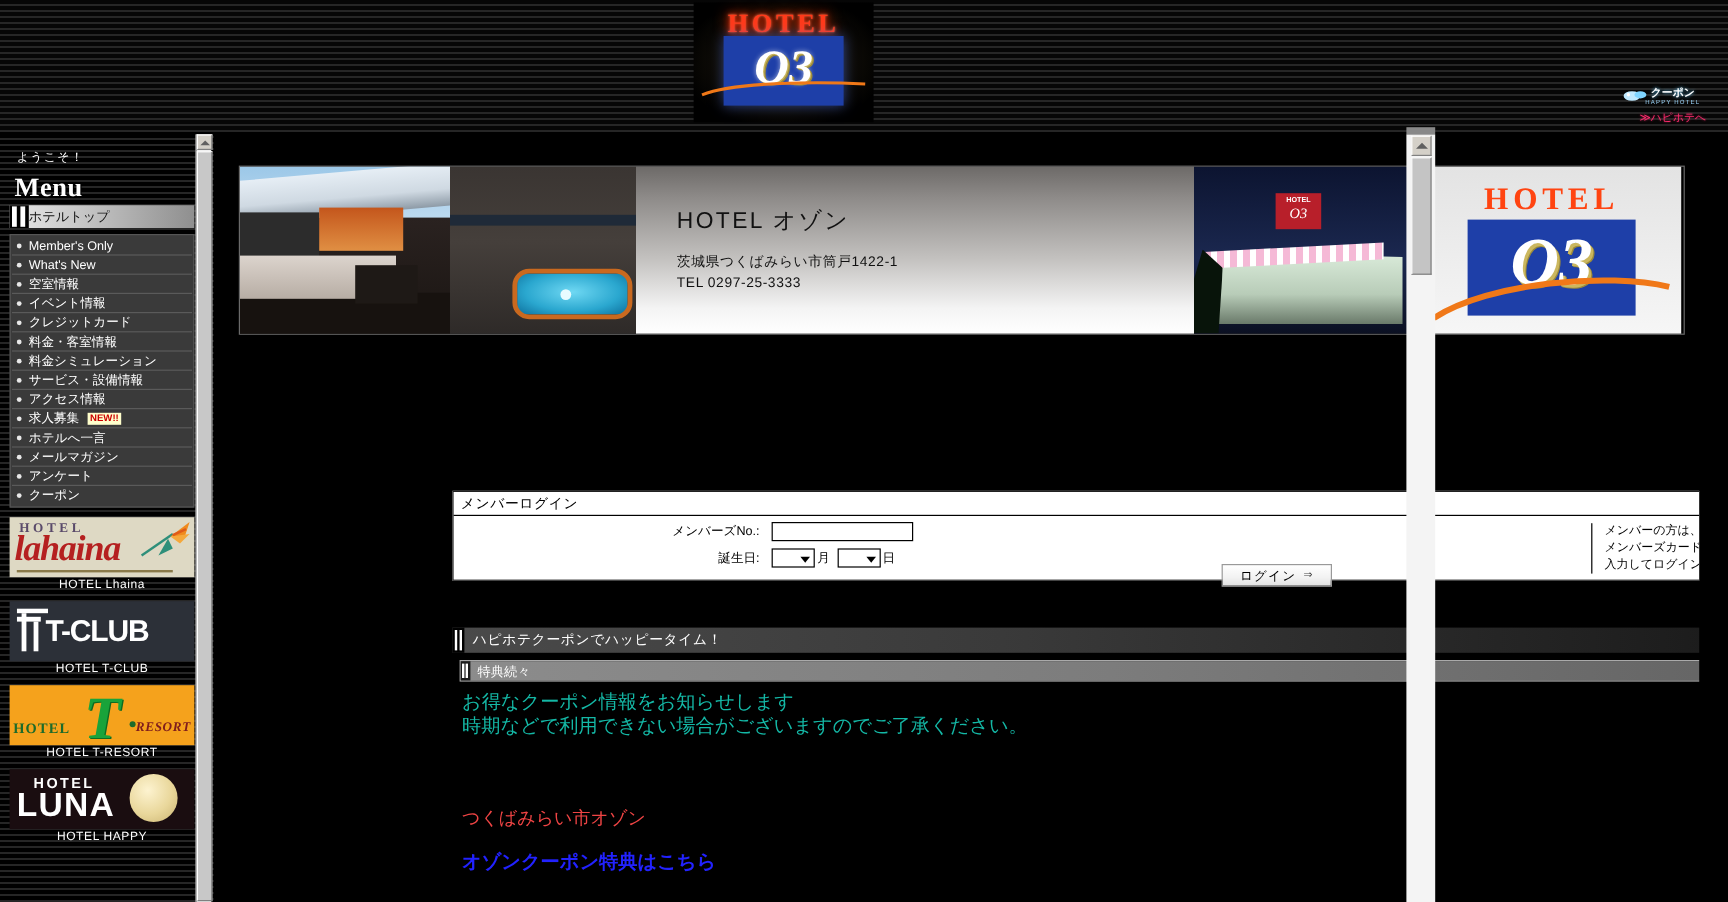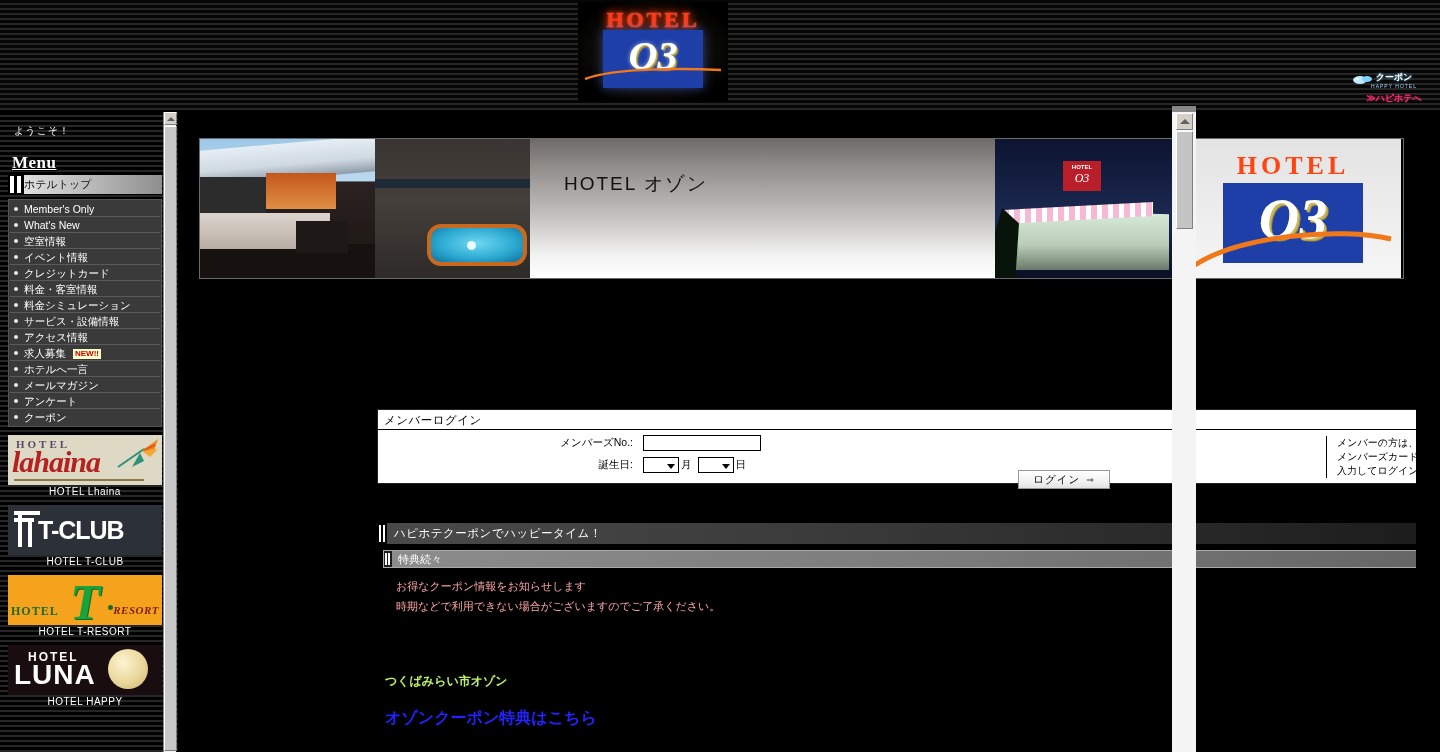--- a/index.html
+++ b/index.html
@@ -86,21 +86,21 @@
   .happy-sub {
     display: block;
     font-size: 5px;
     color: #9fd9ff;
     letter-spacing: 1px;
     line-height: 7px;
   }
   .happy-link {
     display: block;
     font-size: 9px;
-    font-weight: bold;
+    font-weight: normal;
     color: #ff2b6e;
     line-height: 13px;
     margin-top: 2px;
     cursor: pointer;
     text-shadow: 0 0 2px rgba(255,43,110,.7);
   }
   .happy-icon {
     position: absolute; left: 2px; top: 1px;
     width: 22px; height: 14px;
   }
@@ -115,28 +115,27 @@
         #262626 3px, #262626 5px);
     overflow: hidden;
   }
   .welcome {
     margin: 12px 0 0 14px;
     color: #ffffff;
     font-size: 10px;
     letter-spacing: 1px;
   }
   .menu-title {
-    margin: 15px 0 2px 12px;
+    margin: 5px 0 2px 12px;
     color: #ffffff;
     font-family: "Liberation Serif", "DejaVu Serif", serif;
     font-weight: bold;
-    font-size: 17px;
+    font-size: 22px;
     letter-spacing: 0.5px;
     text-shadow: 1px 1px 1px #000;
-    text-decoration: underline;
   }
   .top-item {
     position: relative;
     margin: 2px 0 0 8px;
     width: 154px; height: 19px;
     background: linear-gradient(to right, #e8e8e8 0%, #b8b8b8 55%, #8f8f8f 100%);
     display: flex; align-items: center;
     cursor: pointer;
   }
   .top-item .bars {
@@ -541,30 +540,30 @@
     flex: 0 0 8px;
   }
   .bar2 .tick:before, .bar2 .tick:after {
     content: ""; position: absolute; top: 2px; width: 2px; height: 12px; background: #fff;
   }
   .bar2 .tick:before { left: 1px; }
   .bar2 .tick:after { left: 4px; }
   .bar2 span { margin-left: 6px; color: #fff; font-size: 11px; }
 
   .intro {
-    position: absolute; left: 218px; top: 464px;
-    color: #fca5a5;
-    font-size: 11px;
+    position: absolute; left: 207px; top: 464px;
+    color: #14b8a6;
+    font-size: 16px;
     line-height: 20px;
   }
   .sec-head {
     position: absolute;
-    color: #bef264;
-    font-size: 12px;
-    font-weight: bold;
+    color: #ef4444;
+    font-size: 15px;
+    font-weight: normal;
   }
   .sec-link {
     position: absolute;
     color: #2222ff;
     font-size: 16px;
     font-weight: bold;
     cursor: pointer;
   }
   .h-ozon { left: 207px; top: 561px; }
   .l-ozon { left: 207px; top: 596px; }
@@ -731,20 +730,24 @@
       </div>
 
       <div class="hero-photo photo-jacuzzi">
         <div class="band"></div>
         <div class="tub"></div>
         <div class="glow"></div>
       </div>
 
       <div class="hero-info">
         <div class="hero-title">HOTEL  オゾン</div>
+        <div class="hero-addr">
+          <div>茨城県つくばみらい市筒戸1422-1</div>
+          <div>TEL 0297-25-3333</div>
+        </div>
       </div>
 
       <div class="hero-photo photo-building">
         <div class="bldg"></div>
         <div class="pinkband"></div>
         <div class="sign">
           <span>HOTEL</span>
           <i>O3</i>
         </div>
         <div class="tree"></div>

